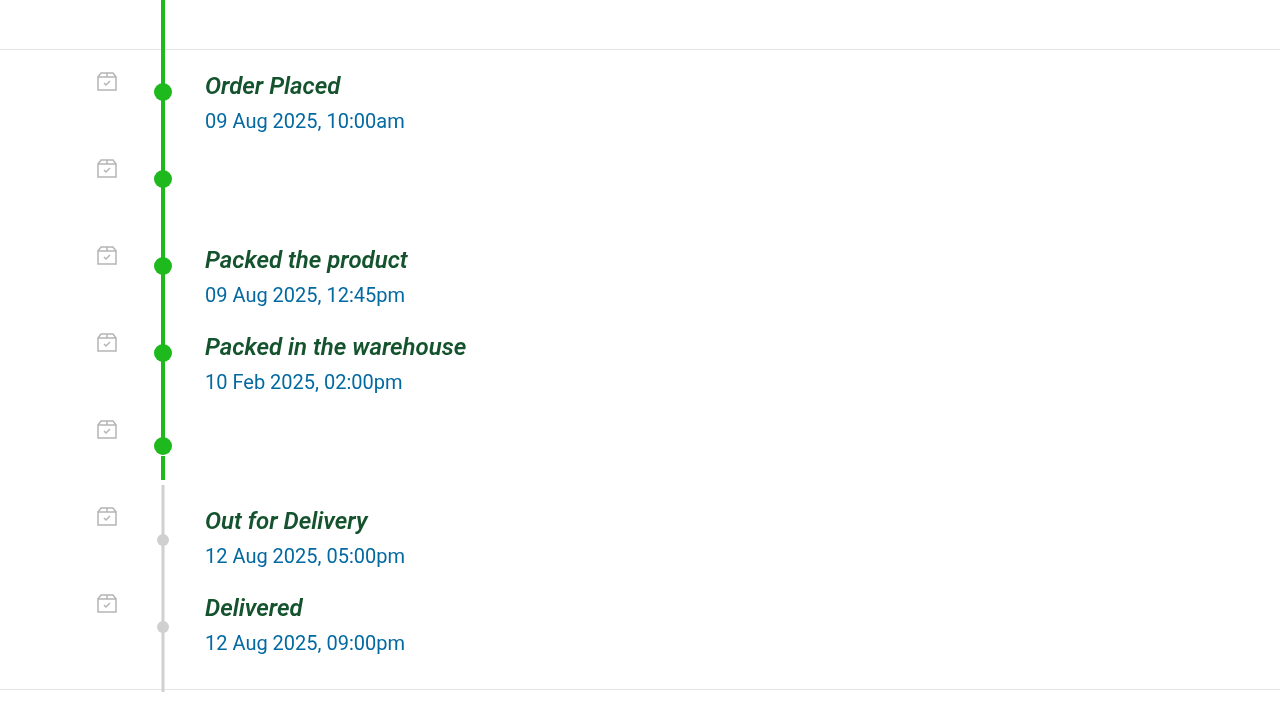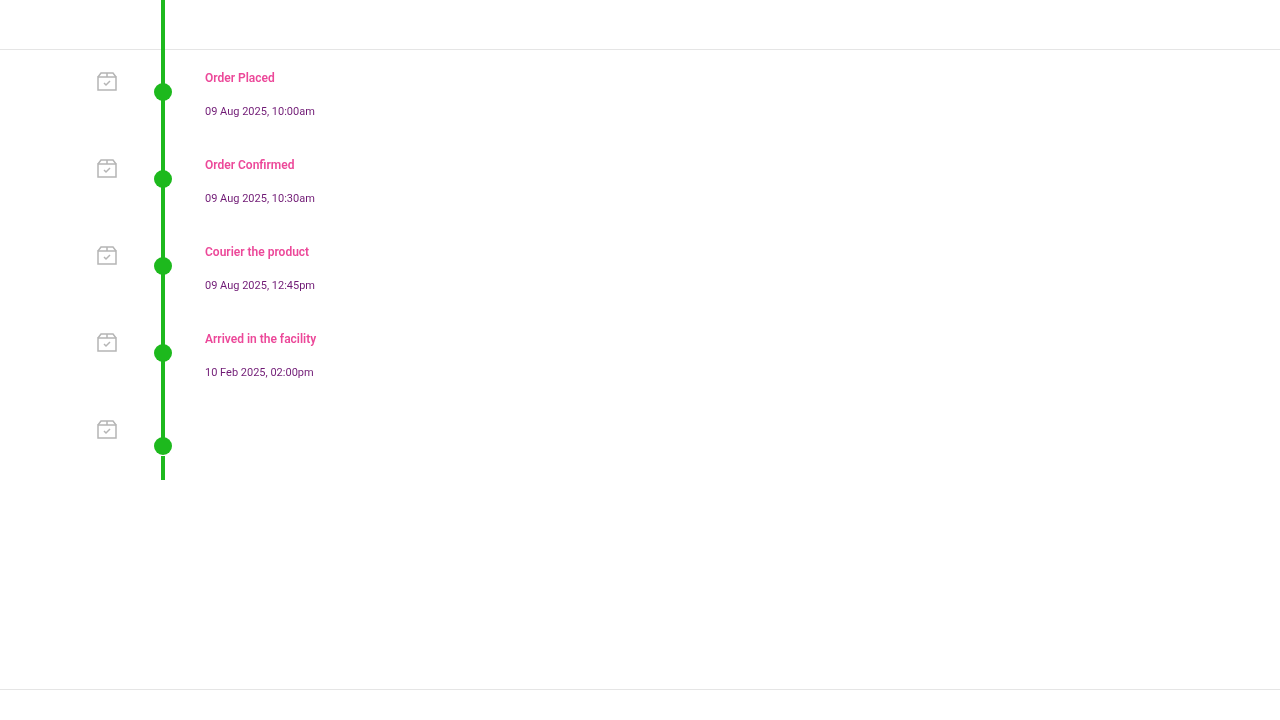--- a/index.html
+++ b/index.html
@@ -98,30 +98,31 @@
 .dot-gray {
   background: #d0d0d0;
 }
 
 .content-col {
   padding-left: 20px;
   padding-top: 21px;
 }
 
 .title {
-  font-size: 12px;
+  font-size: 24px;
   font-weight: 600;
-  color: #ec4899;
+  color: #14532d;
   line-height: 1.3;
+  font-style: italic;
 }
 
 .timestamp {
-  font-size: 11px;
-  color: #701a75;
-  margin-top: 18px;
+  font-size: 20px;
+  color: #0369a1;
+  margin-top: 7px;
 }
 
 .box-icon {
   width: 24px;
   height: 24px;
   stroke: #b5b5b5;
   stroke-width: 1.5;
   fill: none;
 }
 </style>
@@ -159,60 +160,56 @@
         <path d="M3 8 L3 21 L21 21 L21 8 Z"></path>
         <path d="M3 8 L6 4 L18 4 L21 8"></path>
         <path d="M12 4 L12 8"></path>
         <path d="M9 14 L11 16 L15 12"></path>
       </svg>
     </div>
     <div class="track-col">
       <div class="line-segment line-green" style="top:0; height:87px;"></div>
       <div class="dot dot-green" style="top:42px;"></div>
     </div>
-    <div class="content-col">
-      <div class="title">Order Confirmed</div>
-      <div class="timestamp">09 Aug 2025, 10:30am</div>
-    </div>
-  </div>
-
-  <div class="timeline-item">
-    <div class="icon-col">
-      <svg class="box-icon" viewBox="0 0 24 24">
-        <path d="M3 8 L3 21 L21 21 L21 8 Z"></path>
-        <path d="M3 8 L6 4 L18 4 L21 8"></path>
-        <path d="M12 4 L12 8"></path>
-        <path d="M9 14 L11 16 L15 12"></path>
-      </svg>
-    </div>
-    <div class="track-col">
-      <div class="line-segment line-green" style="top:0; height:87px;"></div>
-      <div class="dot dot-green" style="top:42px;"></div>
-    </div>
-    <div class="content-col">
-      <div class="title">Courier the product</div>
+  </div>
+
+  <div class="timeline-item">
+    <div class="icon-col">
+      <svg class="box-icon" viewBox="0 0 24 24">
+        <path d="M3 8 L3 21 L21 21 L21 8 Z"></path>
+        <path d="M3 8 L6 4 L18 4 L21 8"></path>
+        <path d="M12 4 L12 8"></path>
+        <path d="M9 14 L11 16 L15 12"></path>
+      </svg>
+    </div>
+    <div class="track-col">
+      <div class="line-segment line-green" style="top:0; height:87px;"></div>
+      <div class="dot dot-green" style="top:42px;"></div>
+    </div>
+    <div class="content-col">
+      <div class="title">Packed the product</div>
       <div class="timestamp">09 Aug 2025, 12:45pm</div>
     </div>
   </div>
 
   <div class="timeline-item">
     <div class="icon-col">
       <svg class="box-icon" viewBox="0 0 24 24">
         <path d="M3 8 L3 21 L21 21 L21 8 Z"></path>
         <path d="M3 8 L6 4 L18 4 L21 8"></path>
         <path d="M12 4 L12 8"></path>
         <path d="M9 14 L11 16 L15 12"></path>
       </svg>
     </div>
     <div class="track-col">
       <div class="line-segment line-green" style="top:0; height:87px;"></div>
       <div class="dot dot-green" style="top:42px;"></div>
     </div>
     <div class="content-col">
-      <div class="title">Arrived in the facility</div>
+      <div class="title">Packed in the warehouse</div>
       <div class="timestamp">10 Feb 2025, 02:00pm</div>
     </div>
   </div>
 
   <div class="timeline-item">
     <div class="icon-col">
       <svg class="box-icon" viewBox="0 0 24 24">
         <path d="M3 8 L3 21 L21 21 L21 8 Z"></path>
         <path d="M3 8 L6 4 L18 4 L21 8"></path>
         <path d="M12 4 L12 8"></path>
@@ -220,15 +217,51 @@
       </svg>
     </div>
     <div class="track-col">
       <div class="line-segment line-green" style="top:0; height:48px;"></div>
       <div style="position:absolute; top:48px; left:50%; transform:translateX(-50%); height:10px; width:4px; background:#ffffff;"></div>
       <div class="line-segment line-green" style="top:58px; height:24px;"></div>
       <div class="dot dot-green" style="top:48px;"></div>
     </div>
   </div>
 
-
+  <div class="timeline-item">
+    <div class="icon-col">
+      <svg class="box-icon" viewBox="0 0 24 24">
+        <path d="M3 8 L3 21 L21 21 L21 8 Z"></path>
+        <path d="M3 8 L6 4 L18 4 L21 8"></path>
+        <path d="M12 4 L12 8"></path>
+        <path d="M9 14 L11 16 L15 12"></path>
+      </svg>
+    </div>
+    <div class="track-col">
+      <div class="line-segment line-gray" style="top:0; height:87px; width:3px;"></div>
+      <div class="dot dot-gray dot-small" style="top:55px;"></div>
+    </div>
+    <div class="content-col">
+      <div class="title">Out for Delivery</div>
+      <div class="timestamp">12 Aug 2025, 05:00pm</div>
+    </div>
+  </div>
+
+  <div class="timeline-item">
+    <div class="icon-col">
+      <svg class="box-icon" viewBox="0 0 24 24">
+        <path d="M3 8 L3 21 L21 21 L21 8 Z"></path>
+        <path d="M3 8 L6 4 L18 4 L21 8"></path>
+        <path d="M12 4 L12 8"></path>
+        <path d="M9 14 L11 16 L15 12"></path>
+      </svg>
+    </div>
+    <div class="track-col">
+      <div class="line-segment line-gray" style="top:0; height:120px; width:3px;"></div>
+      <div class="dot dot-gray dot-small" style="top:55px;"></div>
+    </div>
+    <div class="content-col">
+      <div class="title">Delivered</div>
+      <div class="timestamp">12 Aug 2025, 09:00pm</div>
+    </div>
+  </div>
 
 </div>
 
 </body></html>

